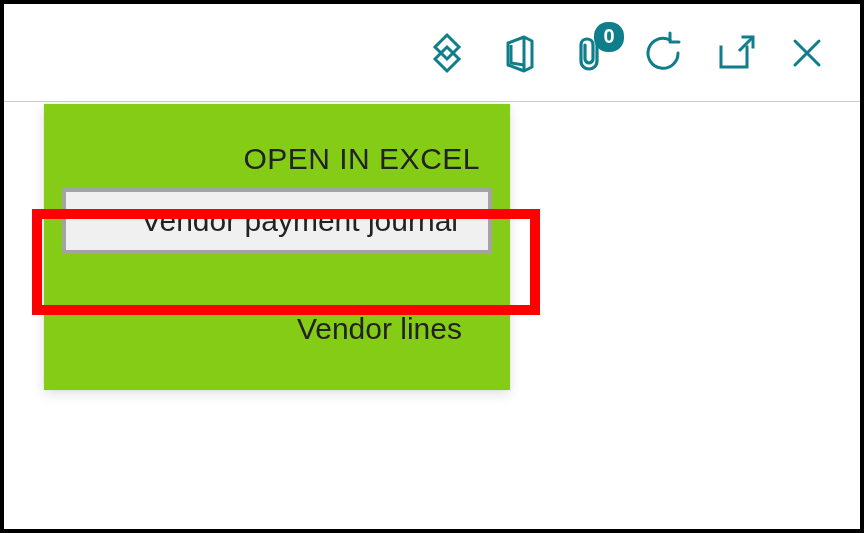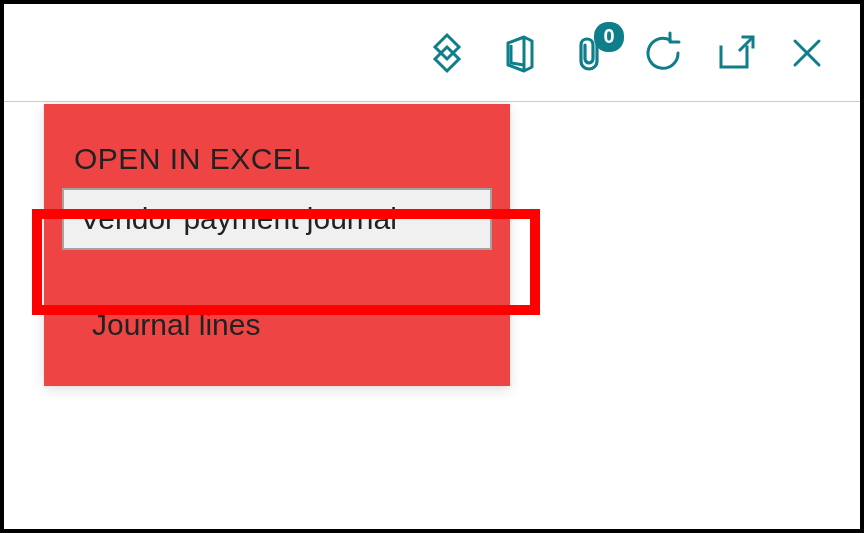--- a/index.html
+++ b/index.html
@@ -51,43 +51,44 @@
       display: flex;
       align-items: center;
       justify-content: center;
       padding: 0 6px;
     }
     .dropdown-panel {
       position: absolute;
       top: 100px;
       left: 40px;
       width: 466px;
-      background: #ef4444;
+      background: #84cc16;
       box-shadow: 0 0 2px rgba(0,0,0,0.08), 0 4px 12px rgba(0,0,0,0.12);
       padding: 28px 0 30px 0;
+      text-align: right;
     }
     .section-header {
       font-size: 30px;
       font-weight: 500;
       letter-spacing: 0.5px;
       color: #222;
       padding: 10px 30px;
       text-transform: uppercase;
     }
     .menu-item {
       font-size: 30px;
       font-weight: 400;
       color: #222;
       padding: 12px 30px;
       margin: 2px 18px;
       cursor: pointer;
     }
     .menu-item.selected {
       background: #f0f0f0;
-      border: 2px solid #a3a3a3;
+      border: 4px solid #a3a3a3;
       margin-left: 18px;
       margin-right: 18px;
       padding-left: 16px;
     }
     .highlight-box {
       position: absolute;
       border: 10px solid #ff0000;
       top: 205px;
       left: 28px;
       width: 508px;
@@ -140,16 +141,16 @@
     <svg width="40" height="40" viewBox="0 0 40 40" fill="none">
       <path d="M8 8 L32 32 M32 8 L8 32" stroke="#0e7e8a" stroke-width="3" stroke-linecap="round"></path>
     </svg>
   </div>
 </div>
 
 <div class="dropdown-panel">
   <div class="section-header">OPEN IN EXCEL</div>
   <div class="menu-item selected">Vendor payment journal</div>
   <div class="section-spacer"></div>
-  <div class="menu-item">Journal lines</div>
+  <div class="menu-item">Vendor lines</div>
 </div>
 
 <div class="highlight-box"></div>
 
 </body></html>

